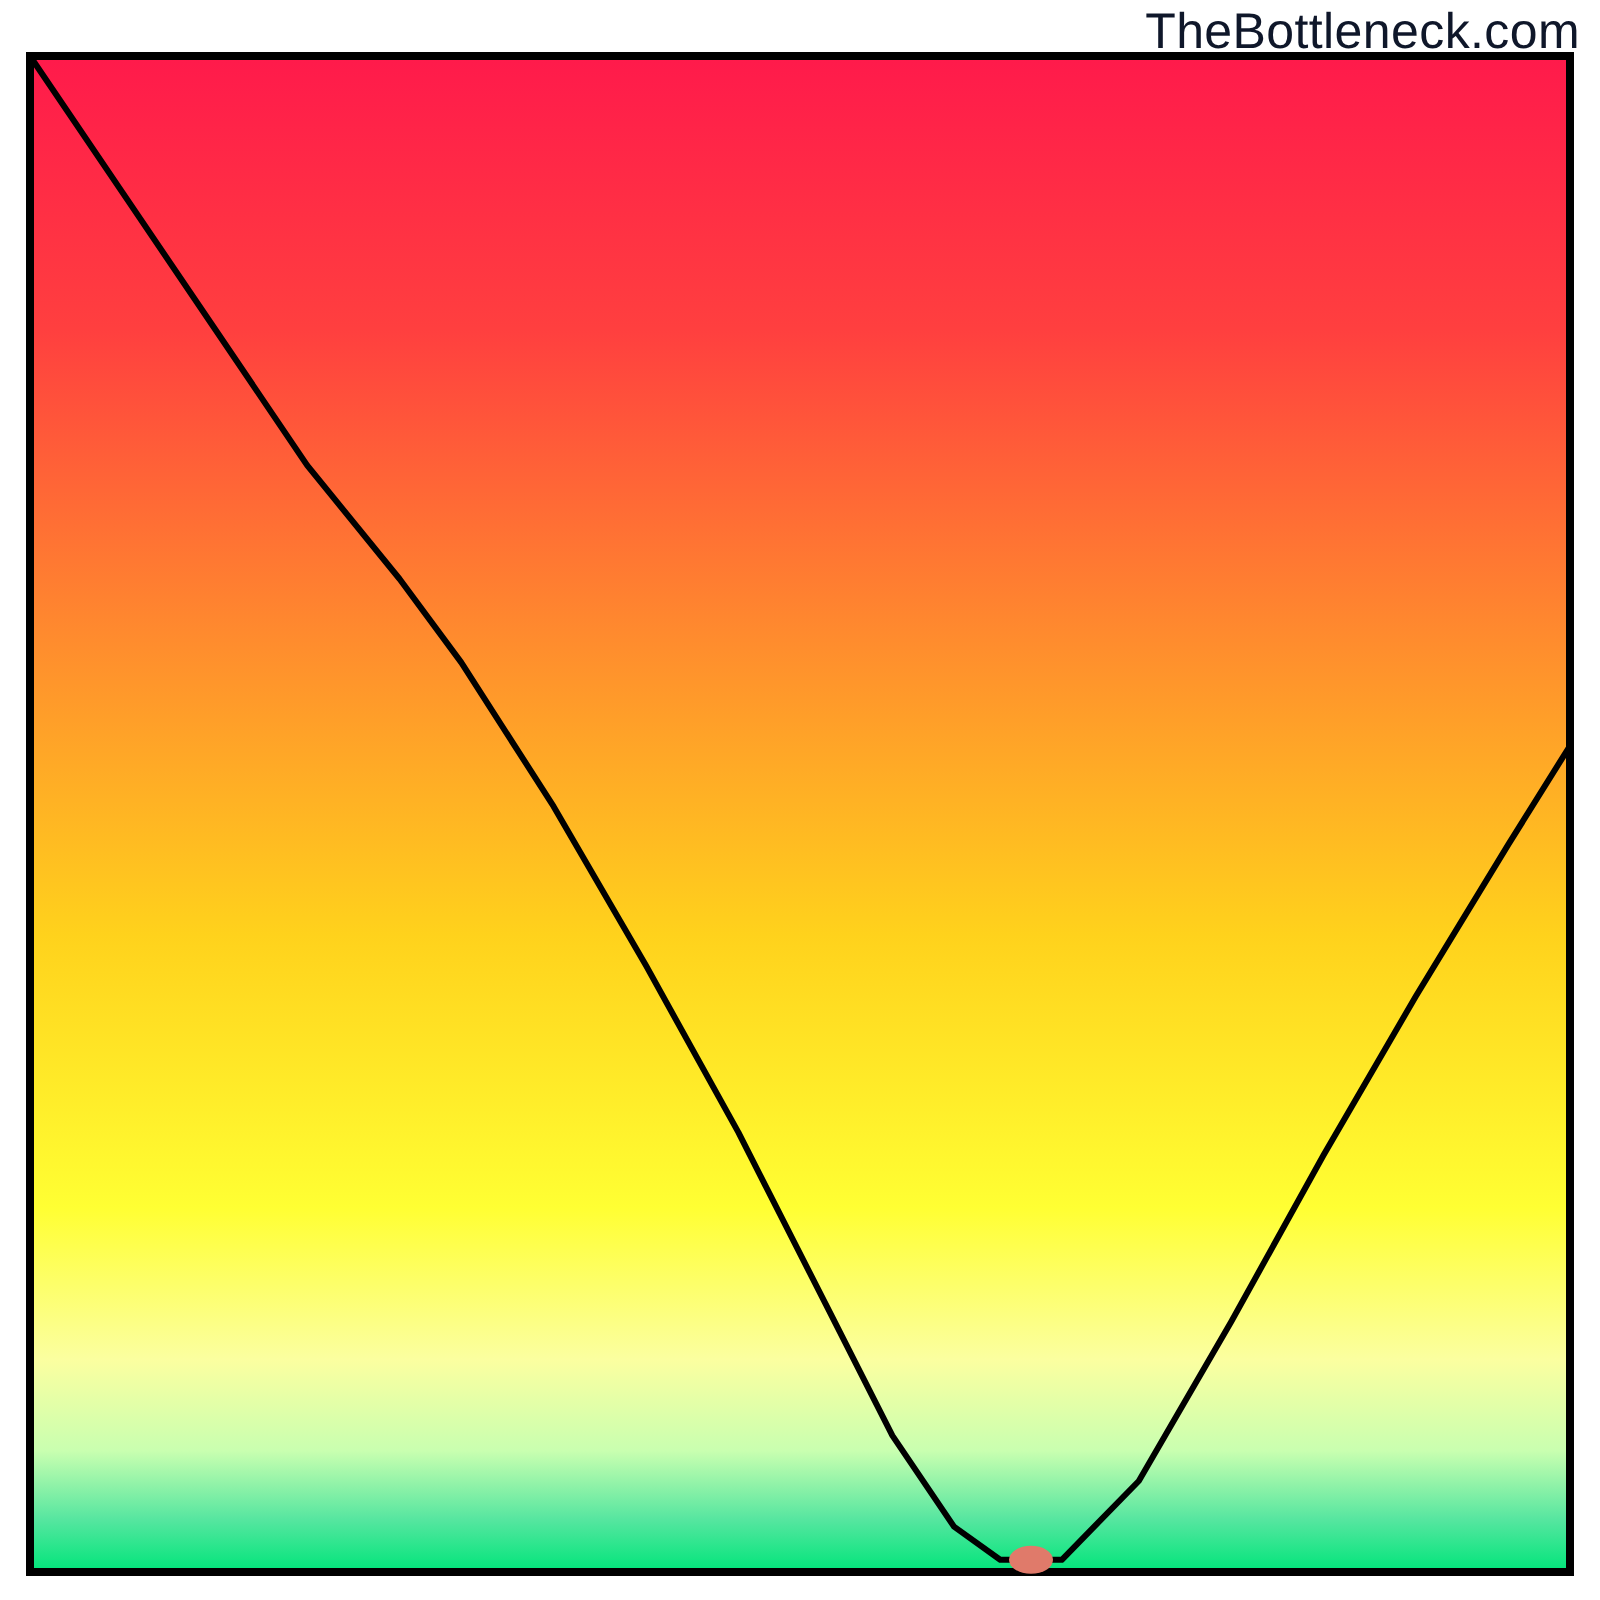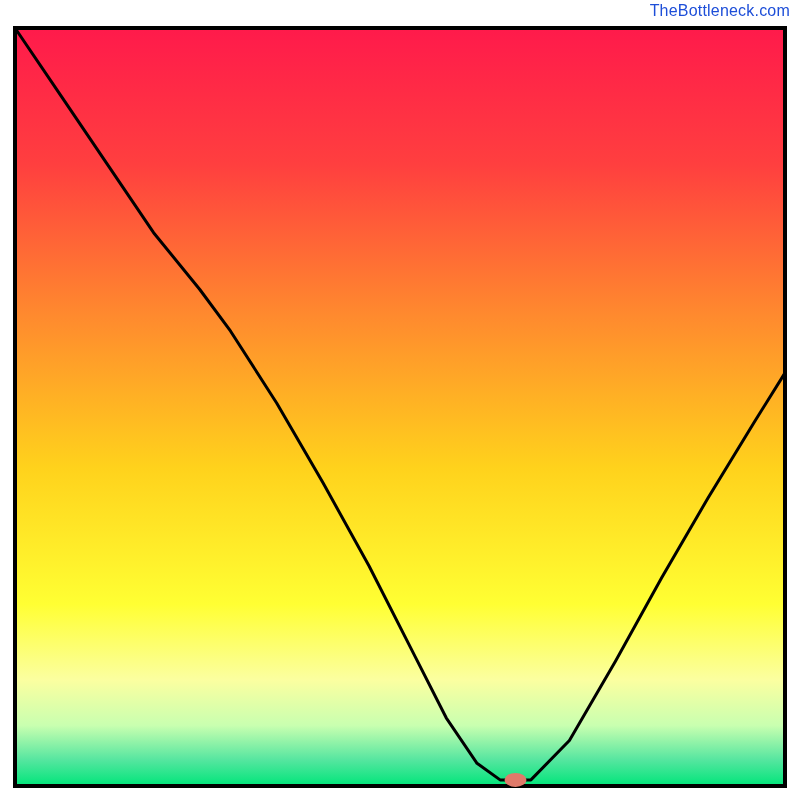--- a/index.html
+++ b/index.html
@@ -12,22 +12,22 @@
   }
   .wrap {
     position: relative;
     width: 800px;
     height: 800px;
   }
   .watermark {
     position: absolute;
     top: 2px;
     right: 10px;
-    color: #1d4ed8;
-    font-size: 16px;
+    color: #0f172a;
+    font-size: 25px;
     font-weight: 500;
     letter-spacing: 0.2px;
     z-index: 5;
   }
   svg {
     display: block;
   }
 </style>
 </head>
 <body>

